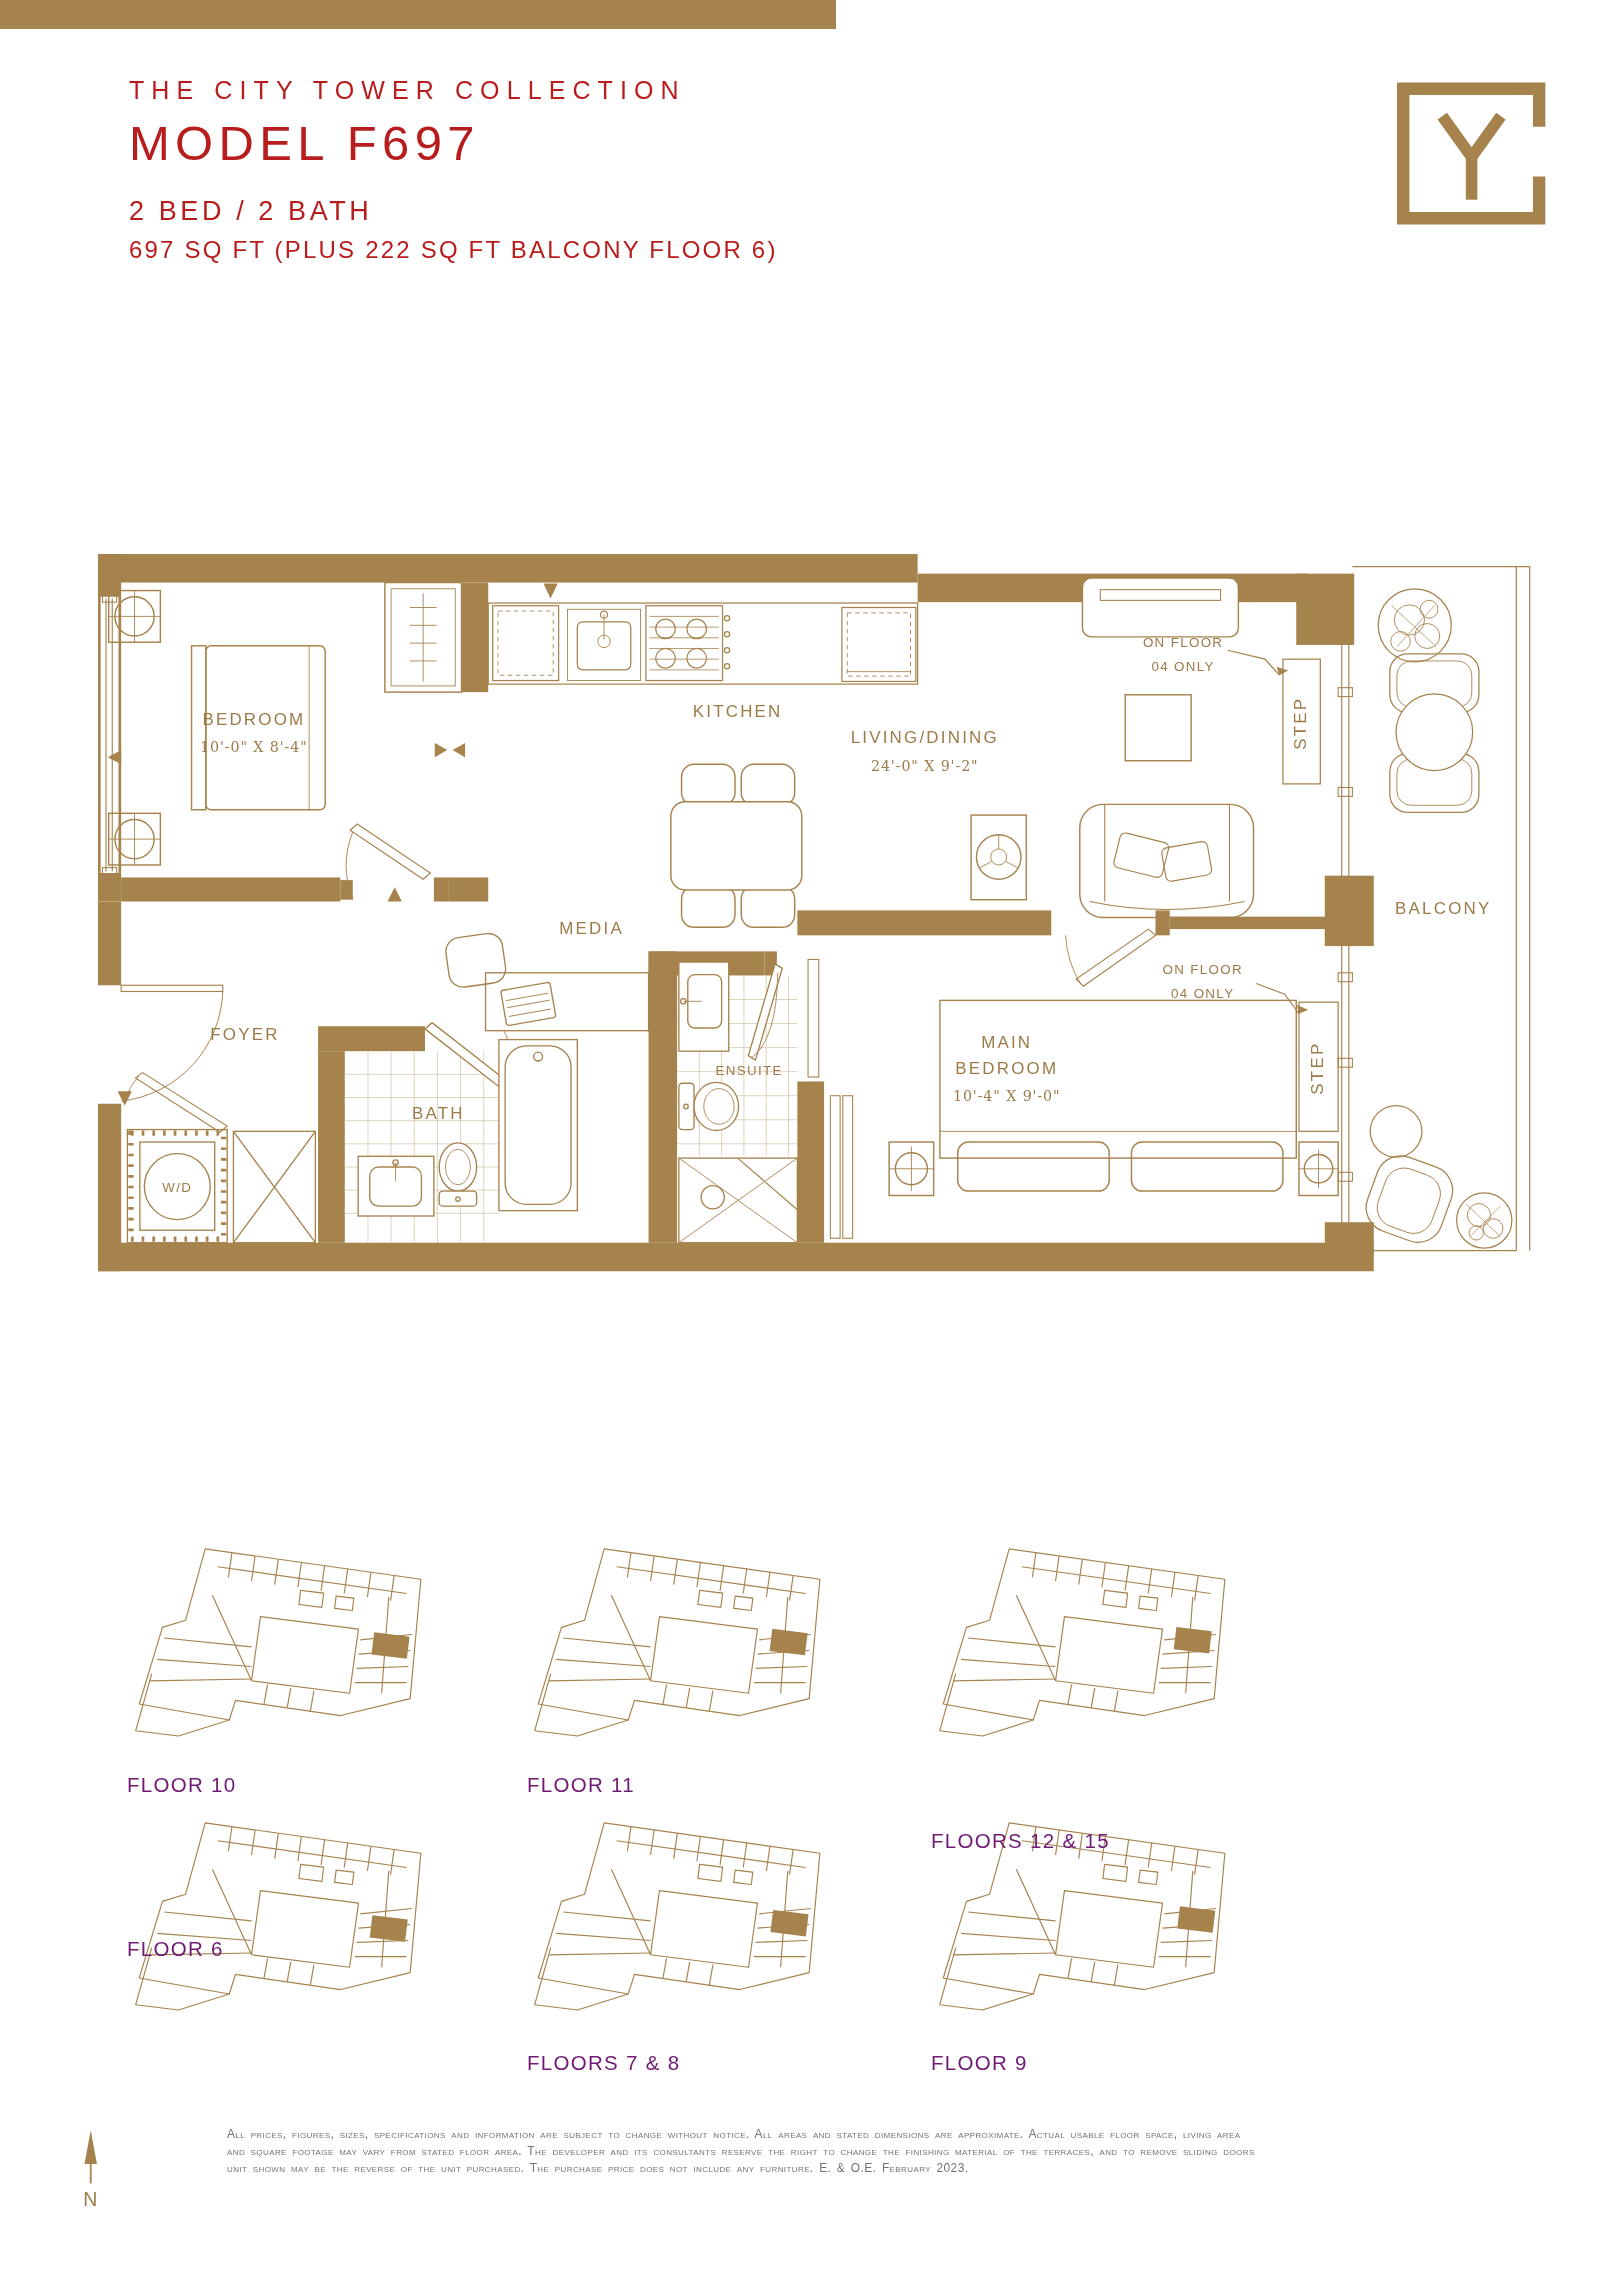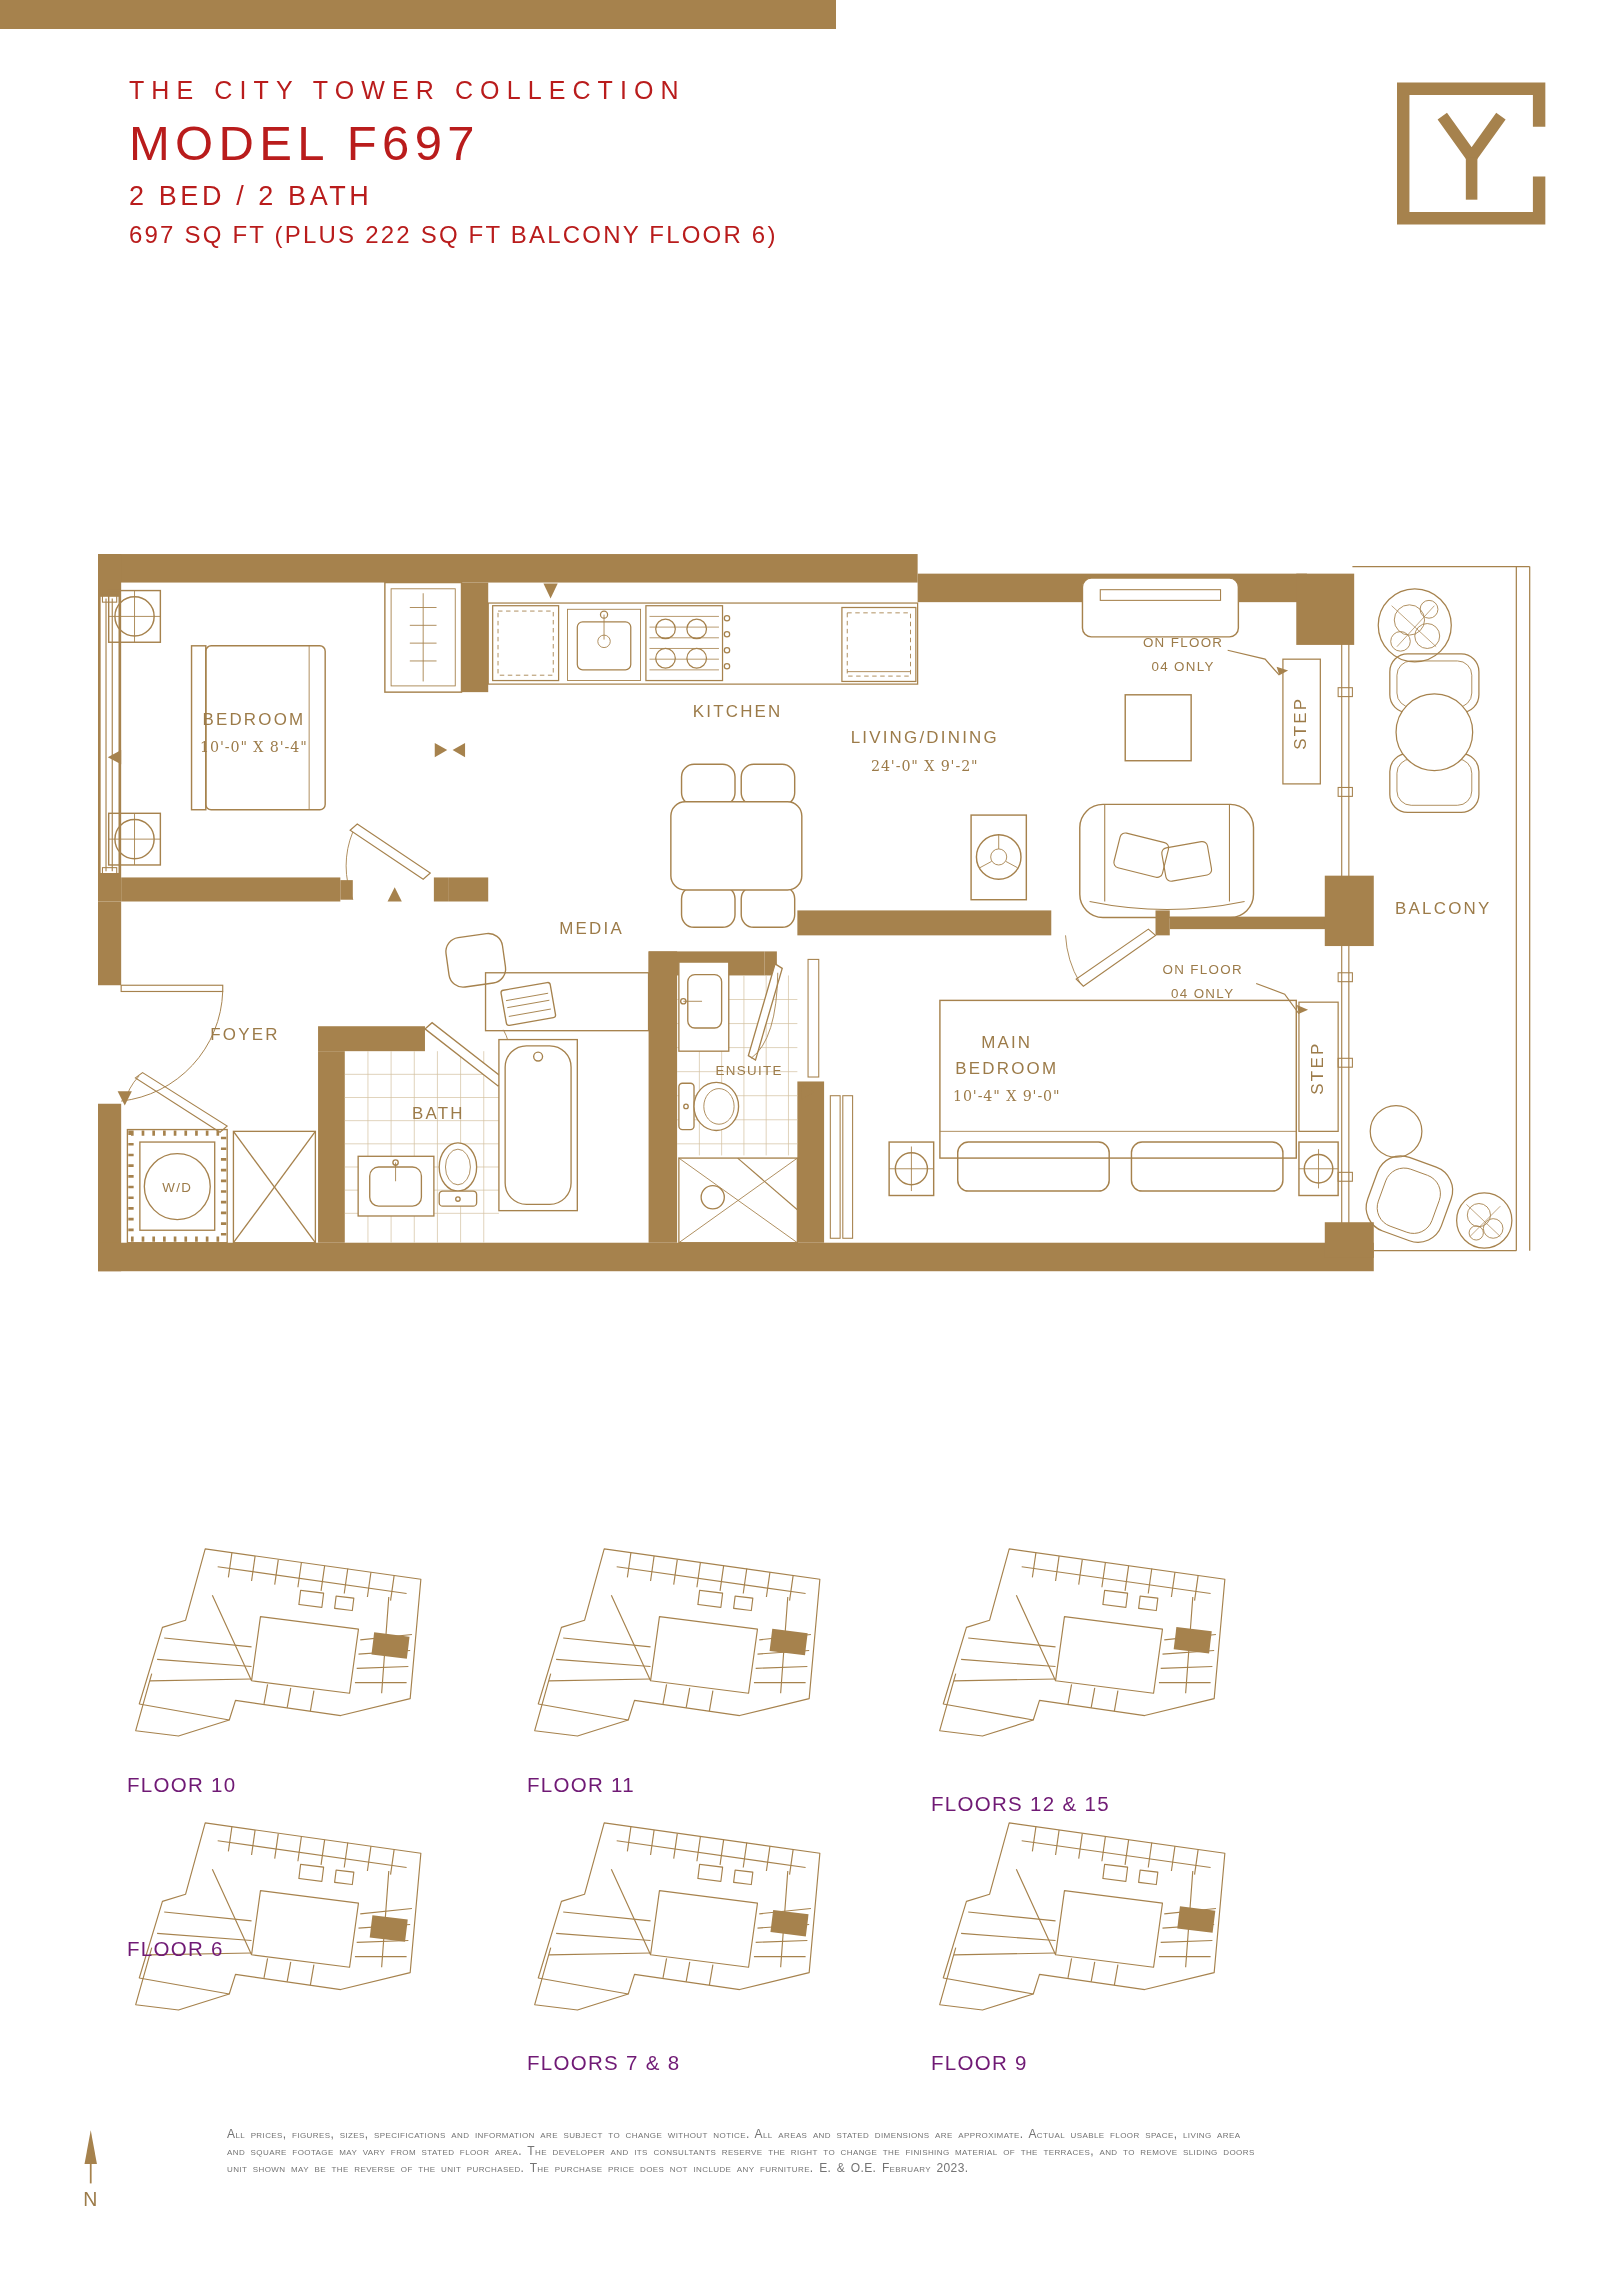--- a/index.html
+++ b/index.html
@@ -5,21 +5,21 @@
   html,body{margin:0;padding:0;}
   body{
     width:1624px;height:2281px;position:relative;background:#ffffff;
     font-family:"Liberation Sans", sans-serif;overflow:hidden;
   }
   
   #topbar{position:absolute;left:0;top:0;width:836px;height:29px;background:#A6824D;}
   #title-block{position:absolute;left:129px;top:75px;color:#b91c1c;}
   .collection{font-size:25px;letter-spacing:7.1px;line-height:30px;}
   .model{font-size:49px;letter-spacing:5.3px;line-height:55px;margin-top:11px;}
-  .bedbath{font-size:27px;letter-spacing:3.6px;line-height:34px;margin-top:8px;}
+  .bedbath{font-size:27px;letter-spacing:3.6px;line-height:34px;margin-top:23px;}
   .area1{font-size:24px;letter-spacing:2.2px;line-height:34px;margin-top:5.3px;}
   .area2{font-size:24px;letter-spacing:2.2px;line-height:34px;margin-left:149px;}
   #logo{position:absolute;left:1397px;top:82px;}
   
   #plan{position:absolute;left:98px;top:554px;}
   text{fill:#9C7B49;}
   .room-label{font-family:"Liberation Sans",sans-serif;font-size:19px;letter-spacing:2.5px;}
   .dim-label{font-family:"DejaVu Serif",serif;font-size:16px;letter-spacing:1px;}
   .small-label{font-family:"Liberation Sans",sans-serif;font-size:15px;letter-spacing:1.5px;}
   
@@ -504,21 +504,21 @@
   <use href="#plateShape"></use>
     <rect x="278" y="110" width="40" height="25" transform="rotate(7 298 122)" fill="#A6824D"></rect>
 </svg>
 <svg class="plate" style="left:929px;top:1814px" viewBox="0 0 340 248">
   <use href="#plateShape"></use>
     <rect x="280" y="106" width="40" height="25" transform="rotate(7 300 118)" fill="#A6824D"></rect>
 </svg>
 
 <div class="plate-label" style="left:127px;top:1773px">FLOOR 10</div>
 <div class="plate-label" style="left:527px;top:1773px">FLOOR 11</div>
-<div class="plate-label" style="left:931px;top:1792px">FLOORS 12 &amp; 15</div>
+<div class="plate-label" style="left:931px;top:1829px">FLOORS 12 &amp; 15</div>
 <div class="plate-label" style="left:127px;top:1937px">FLOOR 6</div>
 <div class="plate-label" style="left:527px;top:2051px">FLOORS 7 &amp; 8</div>
 <div class="plate-label" style="left:931px;top:2051px">FLOOR 9</div>
 
 <svg id="compass" width="39" height="82" viewBox="0 0 44 92">
   <polygon points="20,0 13,38 27,38" fill="#A6824D"></polygon>
   <line x1="20" y1="20" x2="20" y2="60" stroke="#A6824D" stroke-width="2"></line>
   <text x="20" y="86" text-anchor="middle" font-size="22" letter-spacing="1" fill="#A0804E">N</text>
 </svg>
 

